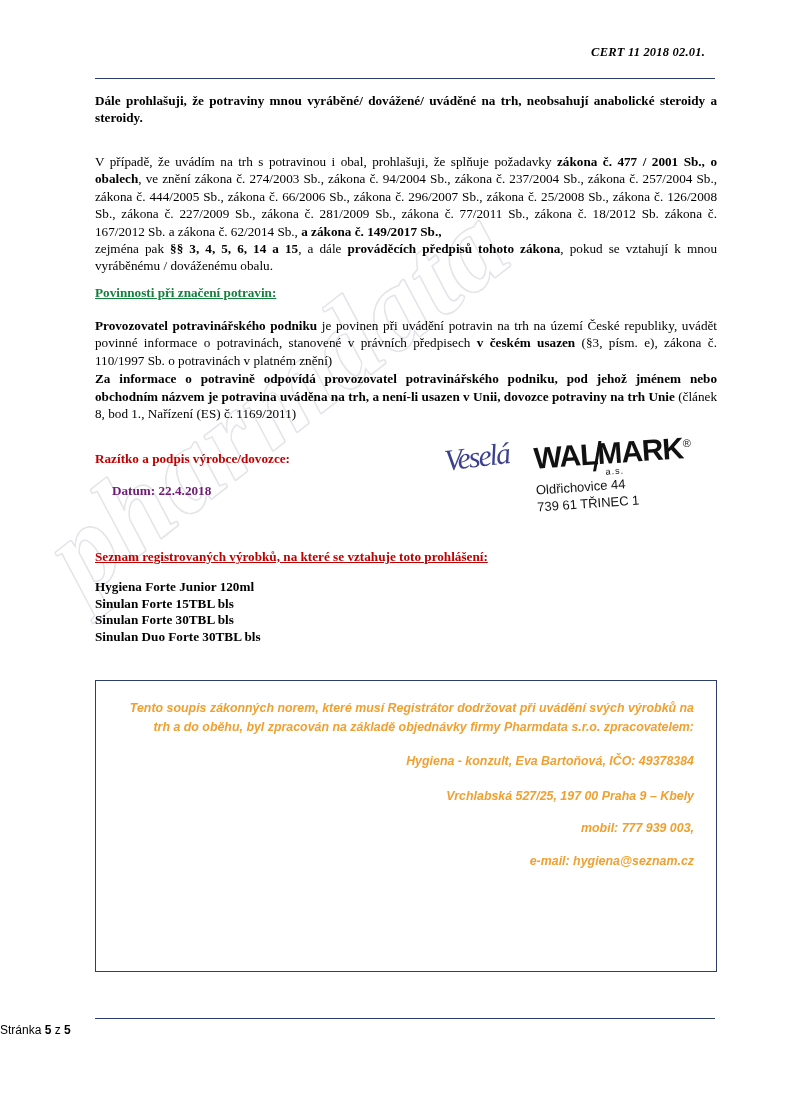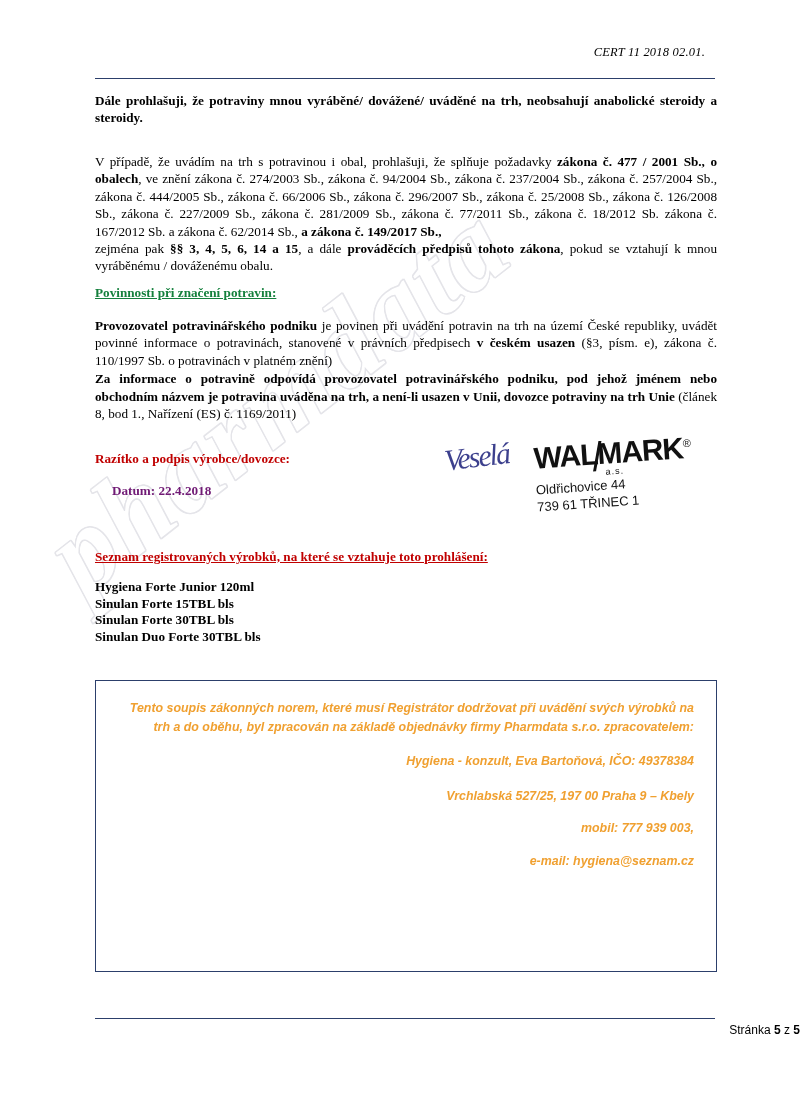--- a/index.html
+++ b/index.html
@@ -53,21 +53,21 @@
     white-space: nowrap;
     letter-spacing: 2px;
   }
 
   
   .doc-code {
     position: absolute;
     right: 95px;
     top: 45px;
     font-style: italic;
-    font-weight: normal;
+    font-weight: bold;
     font-size: 12.5px;
     letter-spacing: 0.2px;
     z-index: 2;
   }
   .rule {
     position: absolute;
     left: 95px;
     width: 620px;
     height: 0;
     border-top: 1px solid #2c3f6b;
@@ -248,21 +248,21 @@
     margin-top: 16px;
   }
   .note-line.tight { margin-top: 14px; }
 
   
   .footer {
     position: absolute;
     left: 0;
     top: 1023px;
     width: 800px;
-    text-align: right;
+    text-align: left;
     font-family: "Liberation Sans", sans-serif;
     font-size: 12px;
     z-index: 2;
   }
   .footer .b { font-weight: bold; }
 </style>
 </head>
 <body>
 
 <div class="page">

